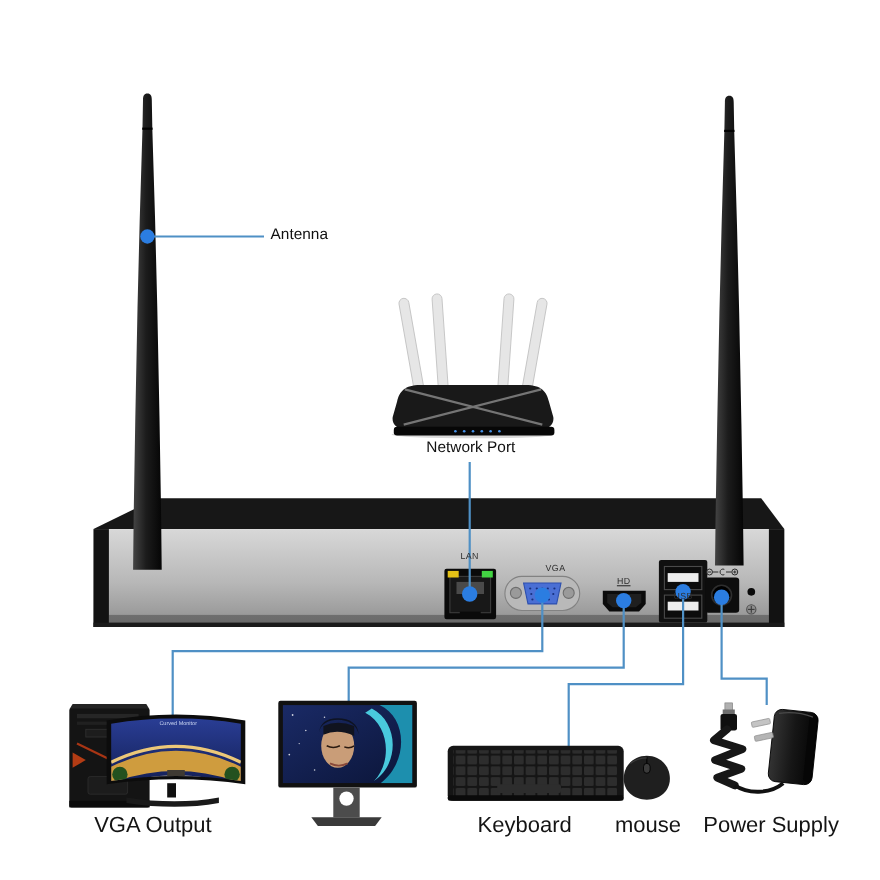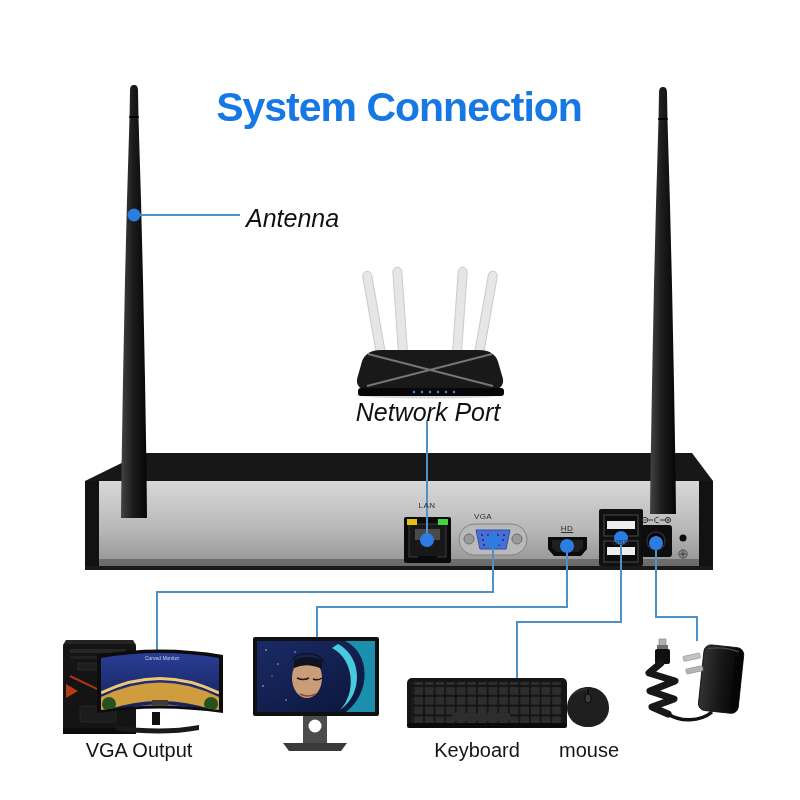--- a/index.html
+++ b/index.html
@@ -2,26 +2,26 @@
 <html><head>
 <meta charset="utf-8">
 <style>
   html,body{margin:0;padding:0;background:#ffffff;}
   .stage{position:relative;width:800px;height:800px;background:#ffffff;overflow:hidden;
          font-family:"Liberation Sans",sans-serif;}
   .scene{position:absolute;left:0;top:0;}
   .lbl{position:absolute;white-space:nowrap;color:#161616;}
   .center{transform:translateX(-50%);}
   .title{top:84px;left:399px;font-size:41px;font-weight:bold;color:#1678e4;letter-spacing:-1px;}
-  .callout{font-size:25px;color:#101010;font-style:italic;}
+  .callout{font-size:14px;color:#101010;}
   .antenna-lbl{left:246px;top:204px;}
   .netport-lbl{left:428px;top:398px;}
   .port-lbl{font-size:8px;color:#2e2e2e;letter-spacing:.4px;transform:translateX(-50%);}
   .lan-lbl{left:427px;top:501px;}
-  .vga-lbl{left:483px;top:512px;}
+  .vga-lbl{left:505px;top:512px;}
   .hd-lbl{left:567px;top:524px;text-decoration:underline;}
   .usb-lbl{left:621px;top:498px;margin-top:40px;}
   .dev-lbl{font-size:20px;color:#141414;top:739px;}
   .dev-vga{left:139px;text-align:center;} .dev-hdmi{left:316px;} .dev-kb{left:477px;text-align:right;}
   .dev-mouse{left:589px;} .dev-power{left:701px;}
   .screen-caption{left:162px;top:655px;font-size:10px;color:#c9d4f2;
                   transform:translateX(-50%) scale(.5);transform-origin:center top;}
 </style>
 </head>
 <body>
@@ -264,29 +264,29 @@
     <g fill="#2b7de1">
       <circle cx="134" cy="215" r="6.5"></circle>
       <circle cx="427" cy="540" r="7"></circle>
       <circle cx="493" cy="541" r="7"></circle>
       <circle cx="567" cy="546" r="7"></circle>
       <circle cx="621" cy="538" r="7"></circle>
       <circle cx="656" cy="543" r="7"></circle>
     </g>
   </svg>
 
-  <div class="lbl title center">System Connection</div>
 
   <div class="lbl callout antenna-lbl">Antenna</div>
   <div class="lbl callout netport-lbl center">Network Port</div>
 
   <div class="lbl port-lbl lan-lbl">LAN</div>
   <div class="lbl port-lbl vga-lbl">VGA</div>
   <div class="lbl port-lbl hd-lbl">HD</div>
   <div class="lbl port-lbl usb-lbl">USB</div>
 
   <div class="lbl screen-caption">Curved Monitor</div>
 
   <div class="lbl dev-lbl dev-vga center">VGA Output</div>
   <div class="lbl dev-lbl dev-kb center">Keyboard</div>
   <div class="lbl dev-lbl dev-mouse center">mouse</div>
+  <div class="lbl dev-lbl dev-power center">Power Supply</div>
 
 </div>
 
 </body></html>

